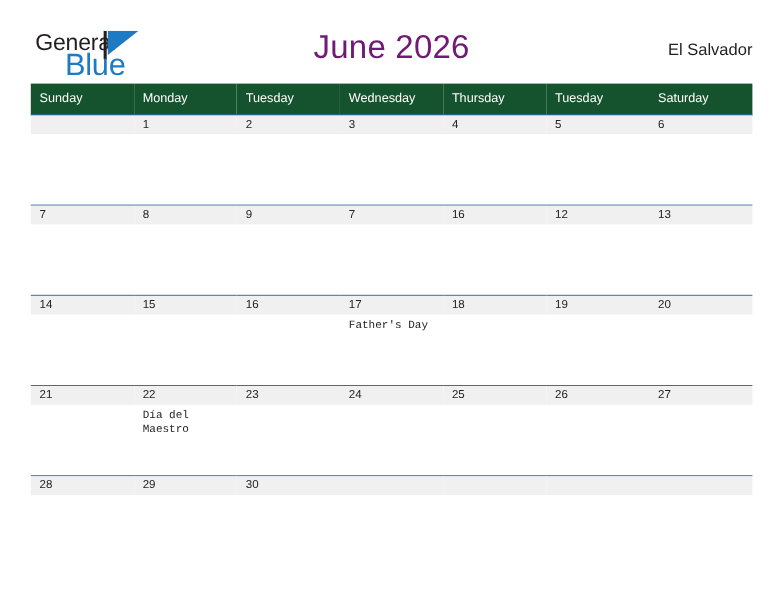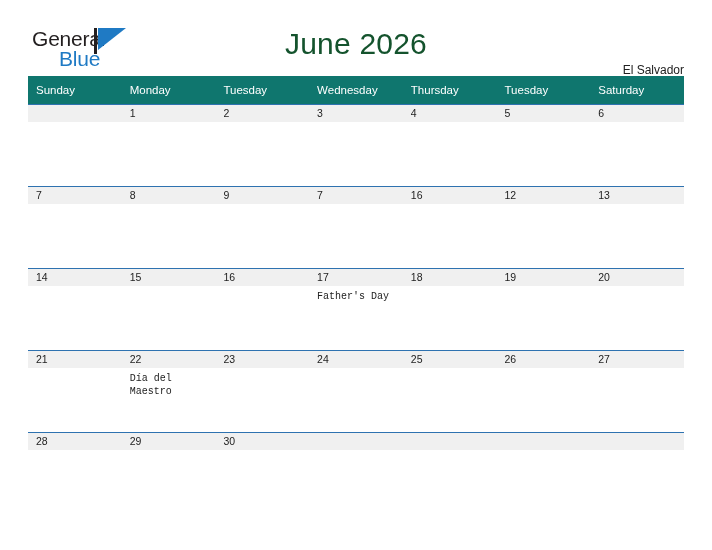--- a/index.html
+++ b/index.html
@@ -43,66 +43,65 @@
     top: 0;
     font-size: 21px;
     letter-spacing: -0.2px;
     color: #231f20;
     line-height: 24px;
   }
   .logo-blue {
     position: absolute;
     left: 27px;
     top: 20px;
-    font-size: 21px;
+    font-size: 28px;
     letter-spacing: -0.2px;
     color: #1f7ac4;
     line-height: 24px;
   }
   .logo-flag {
     position: absolute;
     left: 62px;
     top: 1px;
     width: 34px;
     height: 26px;
   }
 
   .month-title {
     position: absolute;
     left: 0;
     right: 0;
     top: 4px;
     text-align: center;
     font-size: 30px;
     font-weight: normal;
-    color: #14532d;
+    color: #701a75;
     letter-spacing: 0.2px;
     line-height: 36px;
   }
 
   .country {
     position: absolute;
     right: 0;
     top: 14px;
-    font-size: 12px;
+    font-size: 15px;
     color: #212121;
     line-height: 20px;
-    margin-top: 24px;
   }
 
   
   .calendar {
     margin: 0 28px;
     width: 656px;
     border-collapse: collapse;
     table-layout: fixed;
   }
 
   .calendar thead th {
-    background: #0f766e;
+    background: #14532d;
     color: #ffffff;
     font-size: 11.5px;
     font-weight: normal;
     text-align: left;
     padding: 5px 0 5px 8px;
     height: 18px;
     line-height: 14px;
     border: none;
   }
 

